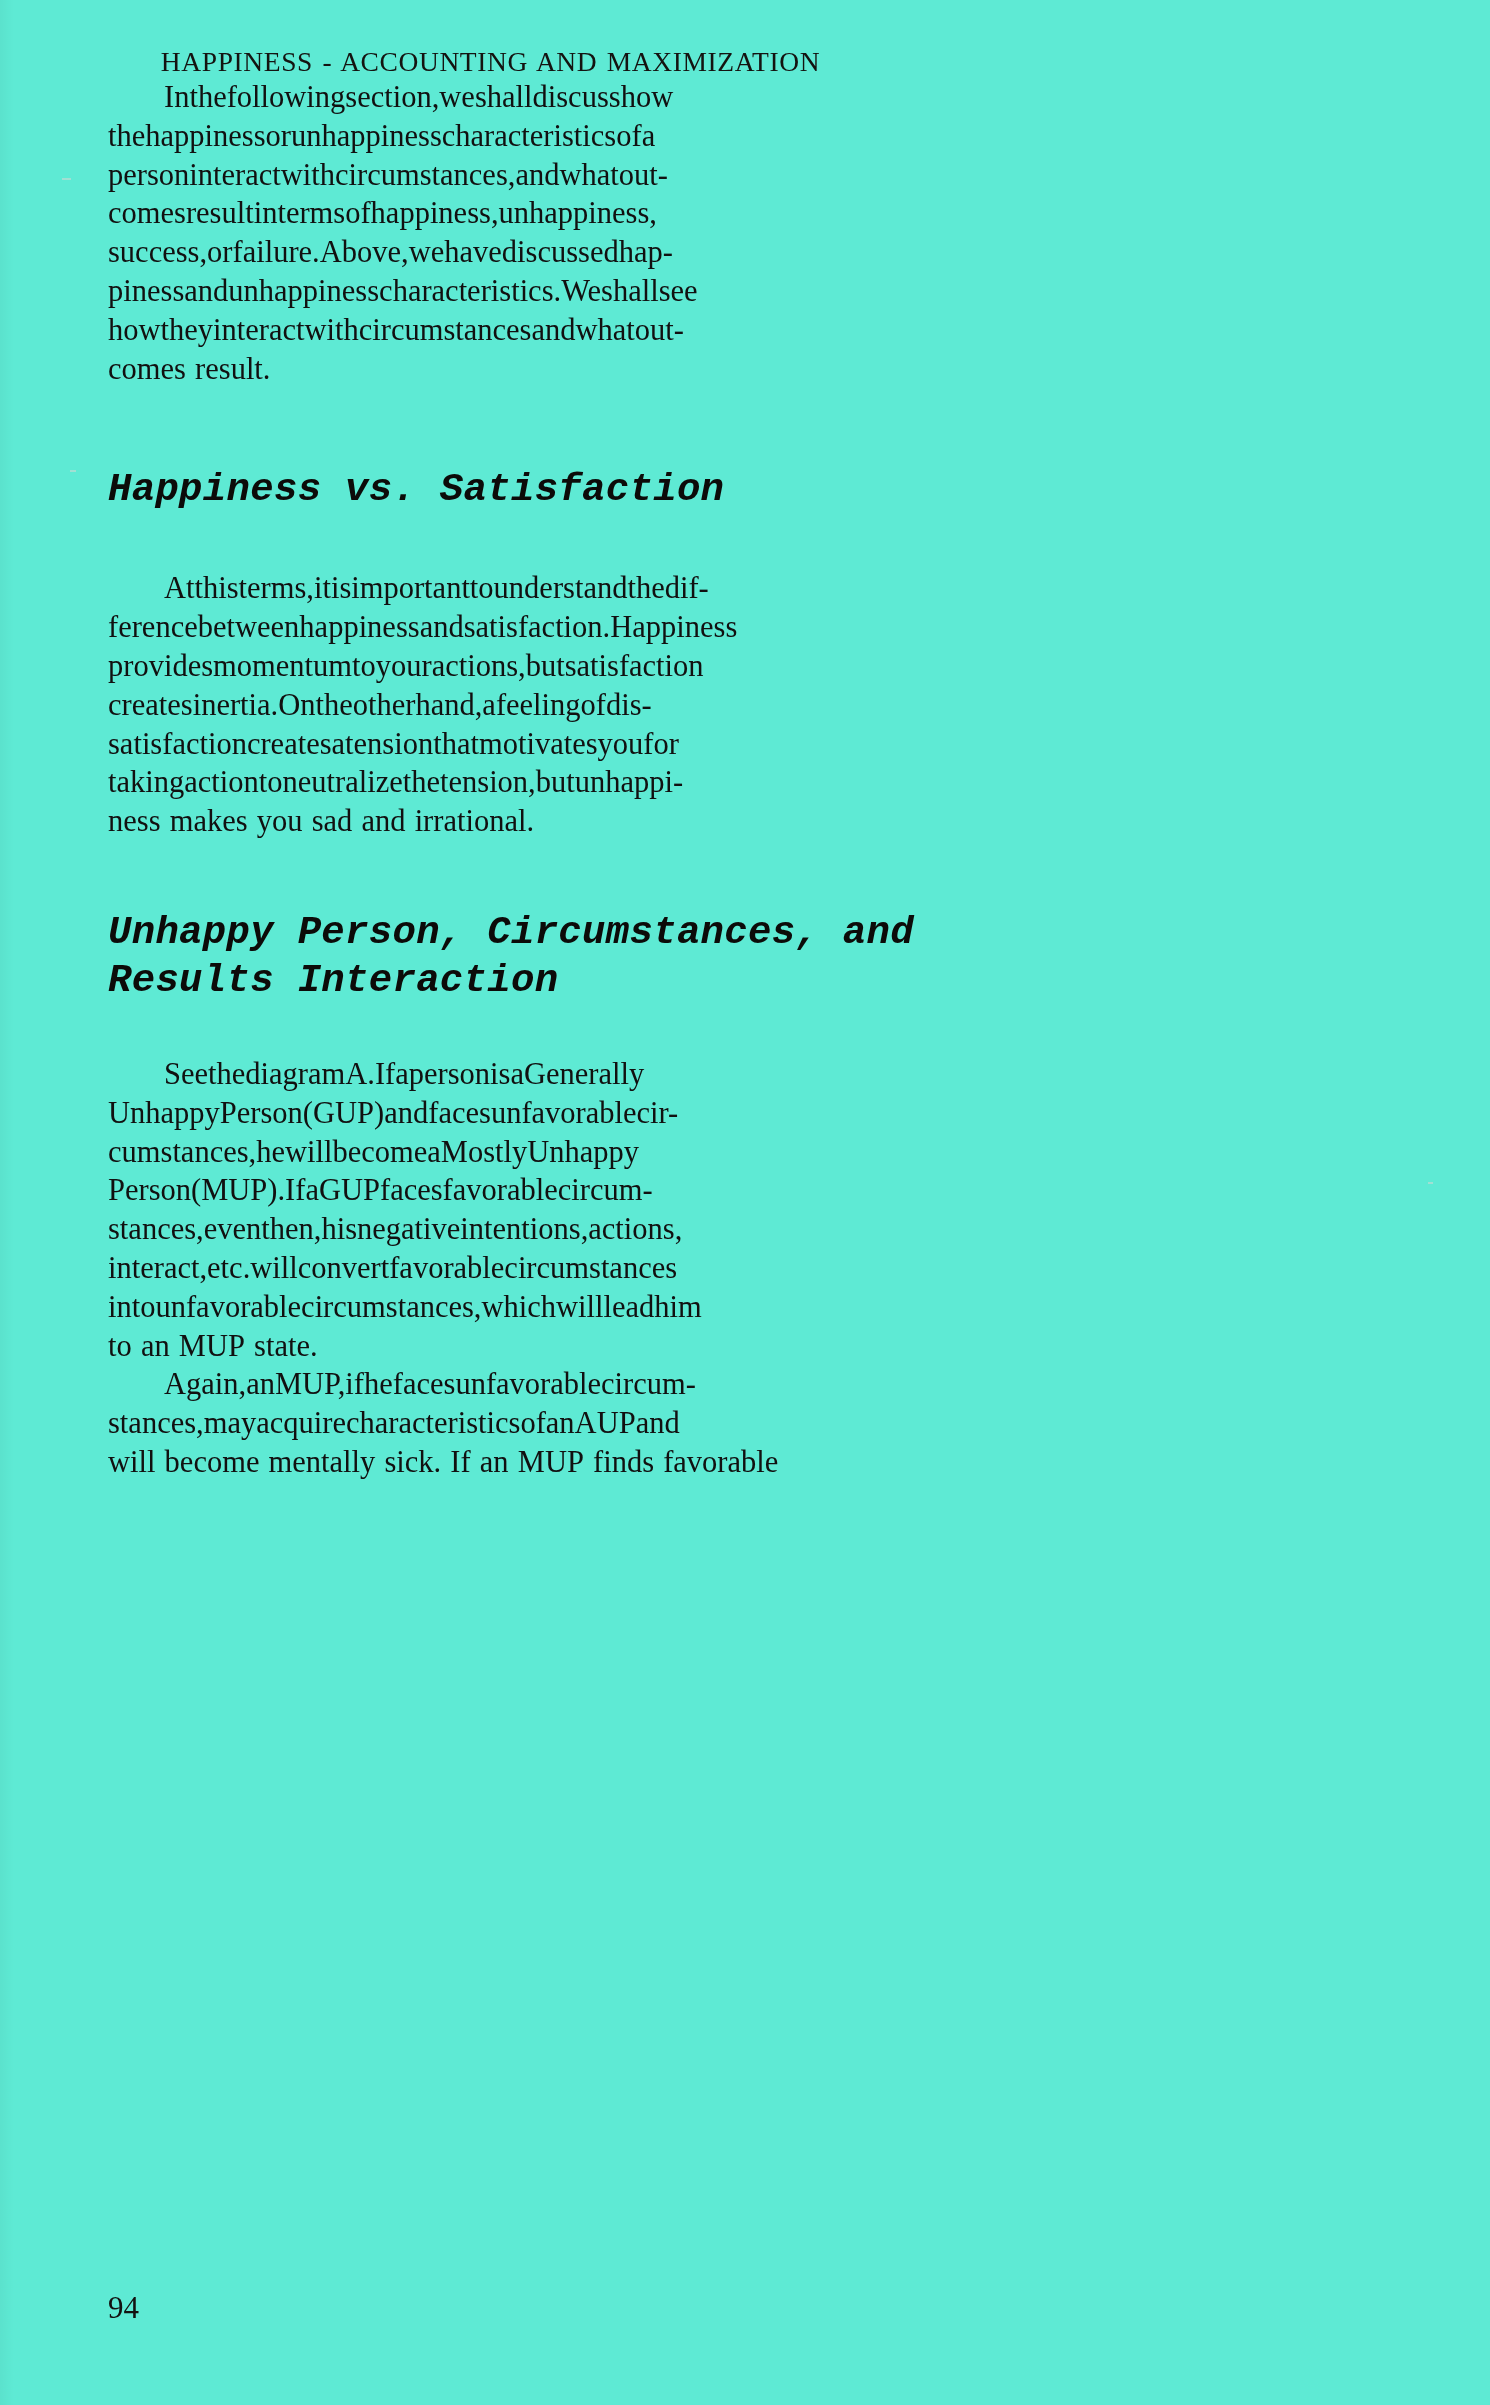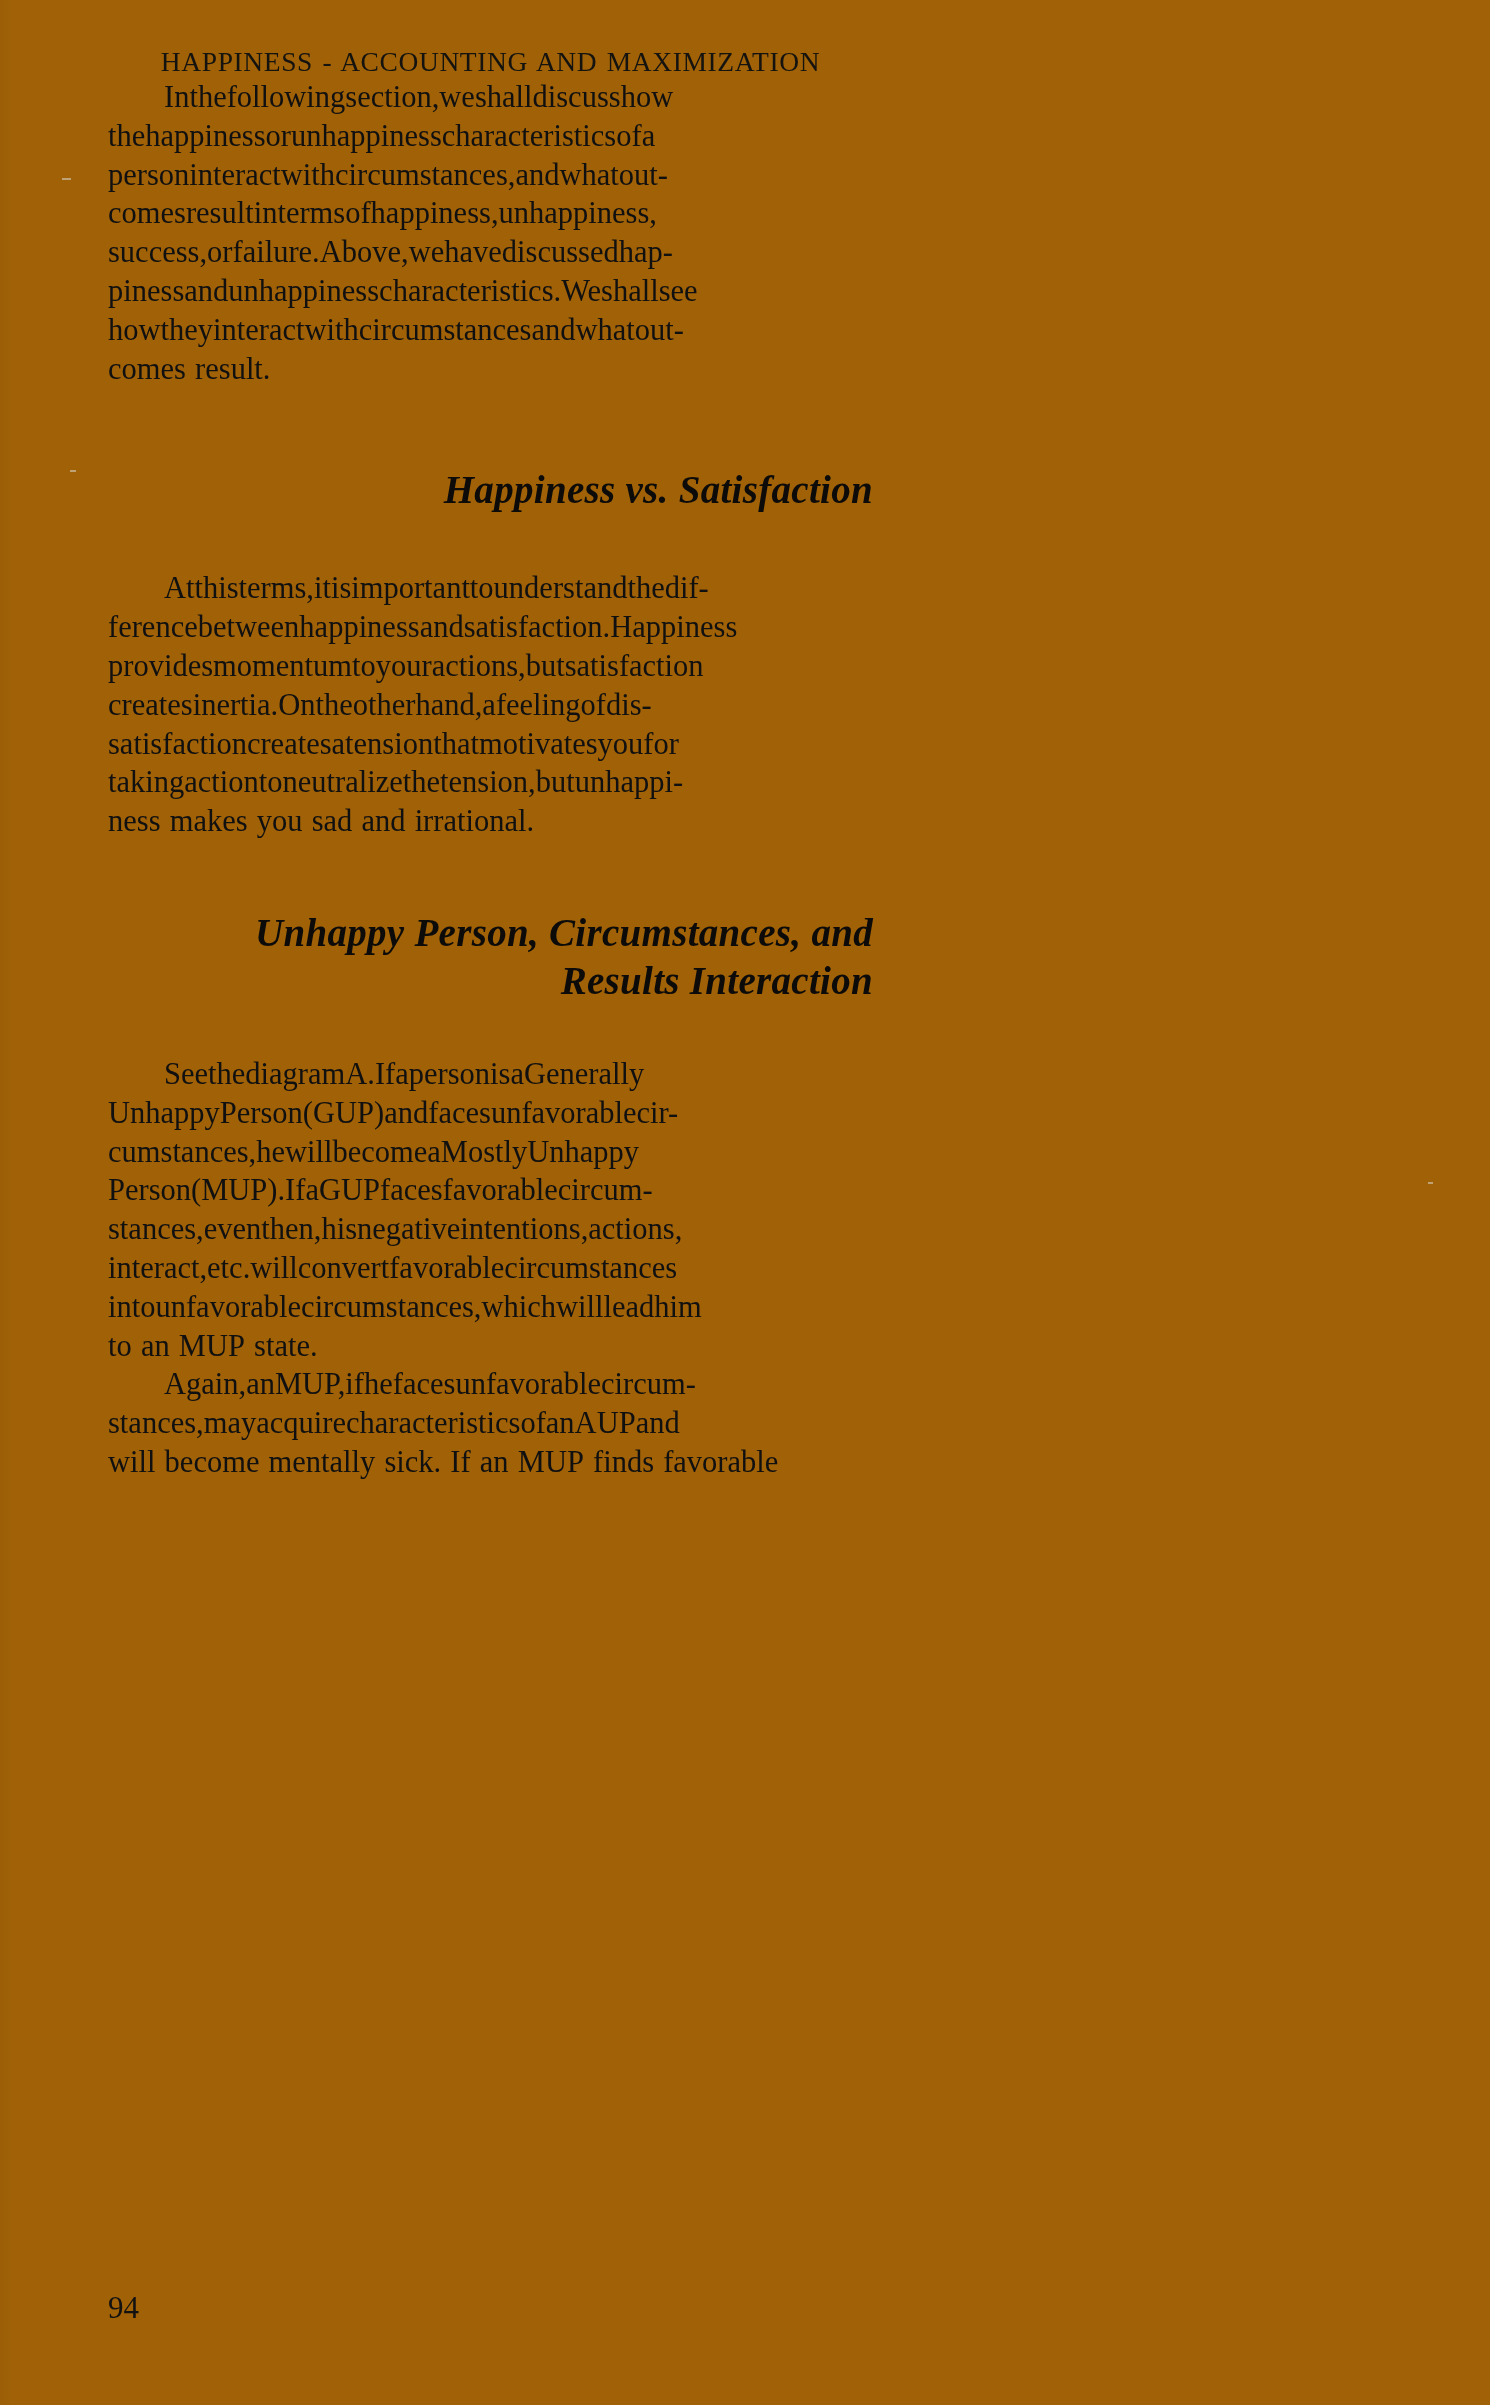--- a/index.html
+++ b/index.html
@@ -4,21 +4,21 @@
 <style>
   html, body {
     margin: 0;
     padding: 0;
     background: #ffffff;
   }
   .page {
     position: relative;
     width: 1490px;
     height: 2405px;
-    background: #a16207;
+    background: #5eead4;
     overflow: hidden;
     font-family: "Liberation Serif", "DejaVu Serif", serif;
     color: #100f0d;
   }
   .content {
     position: absolute;
     left: 108px;
     top: 0;
     width: 765px;
   }
@@ -59,27 +59,28 @@
   .para .ln .w {
     display: inline-block;
   }
   
   .para .ln.indent {
     padding-left: 56px;
   }
 
   
   .heading {
-    text-align: right;
+    text-align: left;
     font-weight: bold;
     font-style: italic;
     font-size: 39px;
     line-height: 48px;
     color: #0c0b09;
     letter-spacing: 0.3px;
+    font-family: Liberation Mono, monospace;
   }
   .heading .hl {
     display: block;
     white-space: nowrap;
   }
   .h-gap-top-1 { margin-top: 78px; }
   .h-gap-bot-1 { margin-bottom: 55px; }
   .h-gap-top-2 { margin-top: 68px; }
   .h-gap-bot-2 { margin-bottom: 50px; }
 

